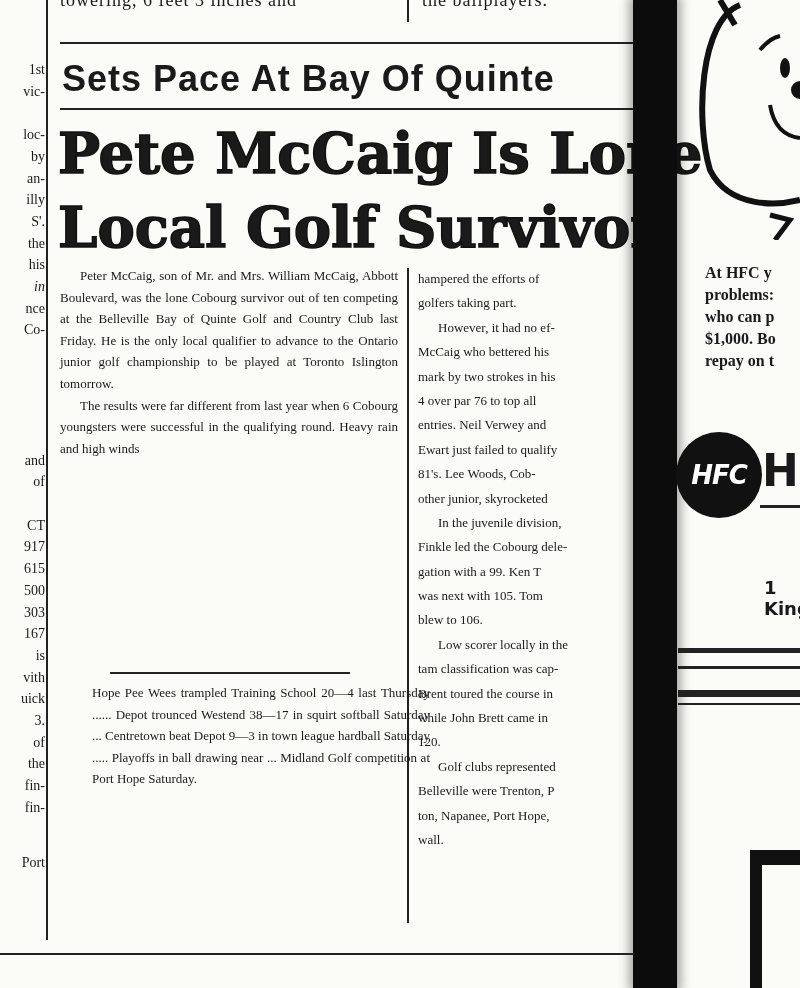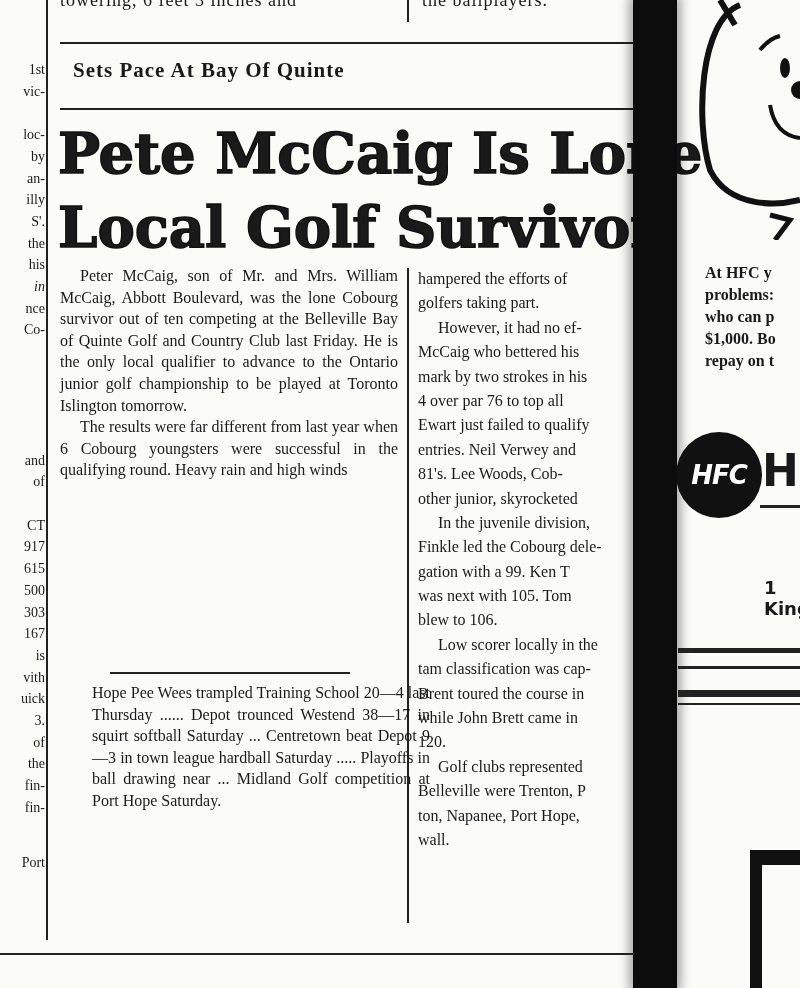--- a/index.html
+++ b/index.html
@@ -4,23 +4,23 @@
 <style>
   html,body{margin:0;padding:0;}
   body{width:800px;height:988px;background:#fbfbf8;position:relative;overflow:hidden;font-family:"Liberation Serif","DejaVu Serif",serif;color:#1a1a1a;}
   .abs{position:absolute;}
   
   .leftcol{left:0;top:0;width:45px;}
   .leftcol div{position:absolute;right:0;font-size:14px;line-height:20px;text-align:right;white-space:nowrap;}
   .rule-v{position:absolute;width:2px;background:#222;}
   .rule-h{position:absolute;height:2px;background:#222;}
   .topcut{left:60px;top:-10px;font-size:18px;white-space:nowrap;letter-spacing:1px;}
-  .kicker{left:62px;top:58px;font-family:Liberation Serif, serif;font-weight:bold;font-size:21px;letter-spacing:1px;white-space:nowrap;margin-left:11px;}
+  .kicker{left:62px;top:58px;font-family:Liberation Sans, sans-serif;font-weight:bold;font-size:36px;letter-spacing:1px;white-space:nowrap;}
   .head{left:58px;font-family:"DejaVu Serif",serif;font-weight:900;font-size:56px;line-height:62px;white-space:nowrap;letter-spacing:0px;-webkit-text-stroke:1.5px #111;}
-  .col{position:absolute;font-size:16px;line-height:21.6px;text-align:justify;}
+  .col{position:absolute;font-size:13px;line-height:21.6px;text-align:justify;}
   .col p{margin:0;}
   .col p.ind{text-indent:20px;}
   .col1{left:60px;top:265px;width:338px;}
   .col1b{left:60px;top:682px;width:338px;margin-left:32px;}
   .col2{left:418px;top:268px;width:225px;overflow:hidden;white-space:nowrap;}
   .col2 div{height:24.4px;}
   .col2 .ind{padding-left:20px;}
   .bar{left:633px;top:0;width:44px;height:988px;background:#0c0c0c;box-shadow:0 0 10px 4px rgba(0,0,0,.35);}
   .ad-text{left:705px;top:262px;font-size:16px;line-height:22px;font-weight:bold;white-space:nowrap;}
   .hfc-logo{left:676px;top:432px;width:86px;height:86px;border-radius:50%;background:#111;color:#fff;font-family:"DejaVu Sans",sans-serif;font-weight:bold;font-style:italic;font-size:26px;display:flex;align-items:center;justify-content:center;letter-spacing:-1px;}
@@ -95,22 +95,22 @@
   <p>Hope Pee Wees trampled Training School 20—4 last Thursday ...... Depot trounced Westend 38—17 in squirt softball Saturday ... Centretown beat Depot 9—3 in town league hardball Saturday ..... Playoffs in ball drawing near ... Midland Golf competition at Port Hope Saturday.</p>
 </div>
 
 <div class="col col2" id="col2">
     <div>hampered the efforts of</div>
     <div>golfers taking part.</div>
     <div class="ind">However, it had no ef-</div>
     <div>McCaig who bettered his</div>
     <div>mark by two strokes in his</div>
     <div>4 over par 76 to top all</div>
+    <div>entries. Neil Verwey and</div>
     <div>Ewart just failed to qualify</div>
-    <div>entries. Neil Verwey and</div>
     <div>81's.  Lee Woods, Cob-</div>
     <div>other junior, skyrocketed</div>
     <div class="ind">In the juvenile division,</div>
     <div>Finkle led the Cobourg dele-</div>
     <div>gation with a 99. Ken T</div>
     <div>was next  with 105. Tom</div>
     <div>blew to 106.</div>
     <div class="ind">Low scorer locally in the</div>
     <div>tam classification was cap-</div>
     <div>Brent toured the course in</div>

